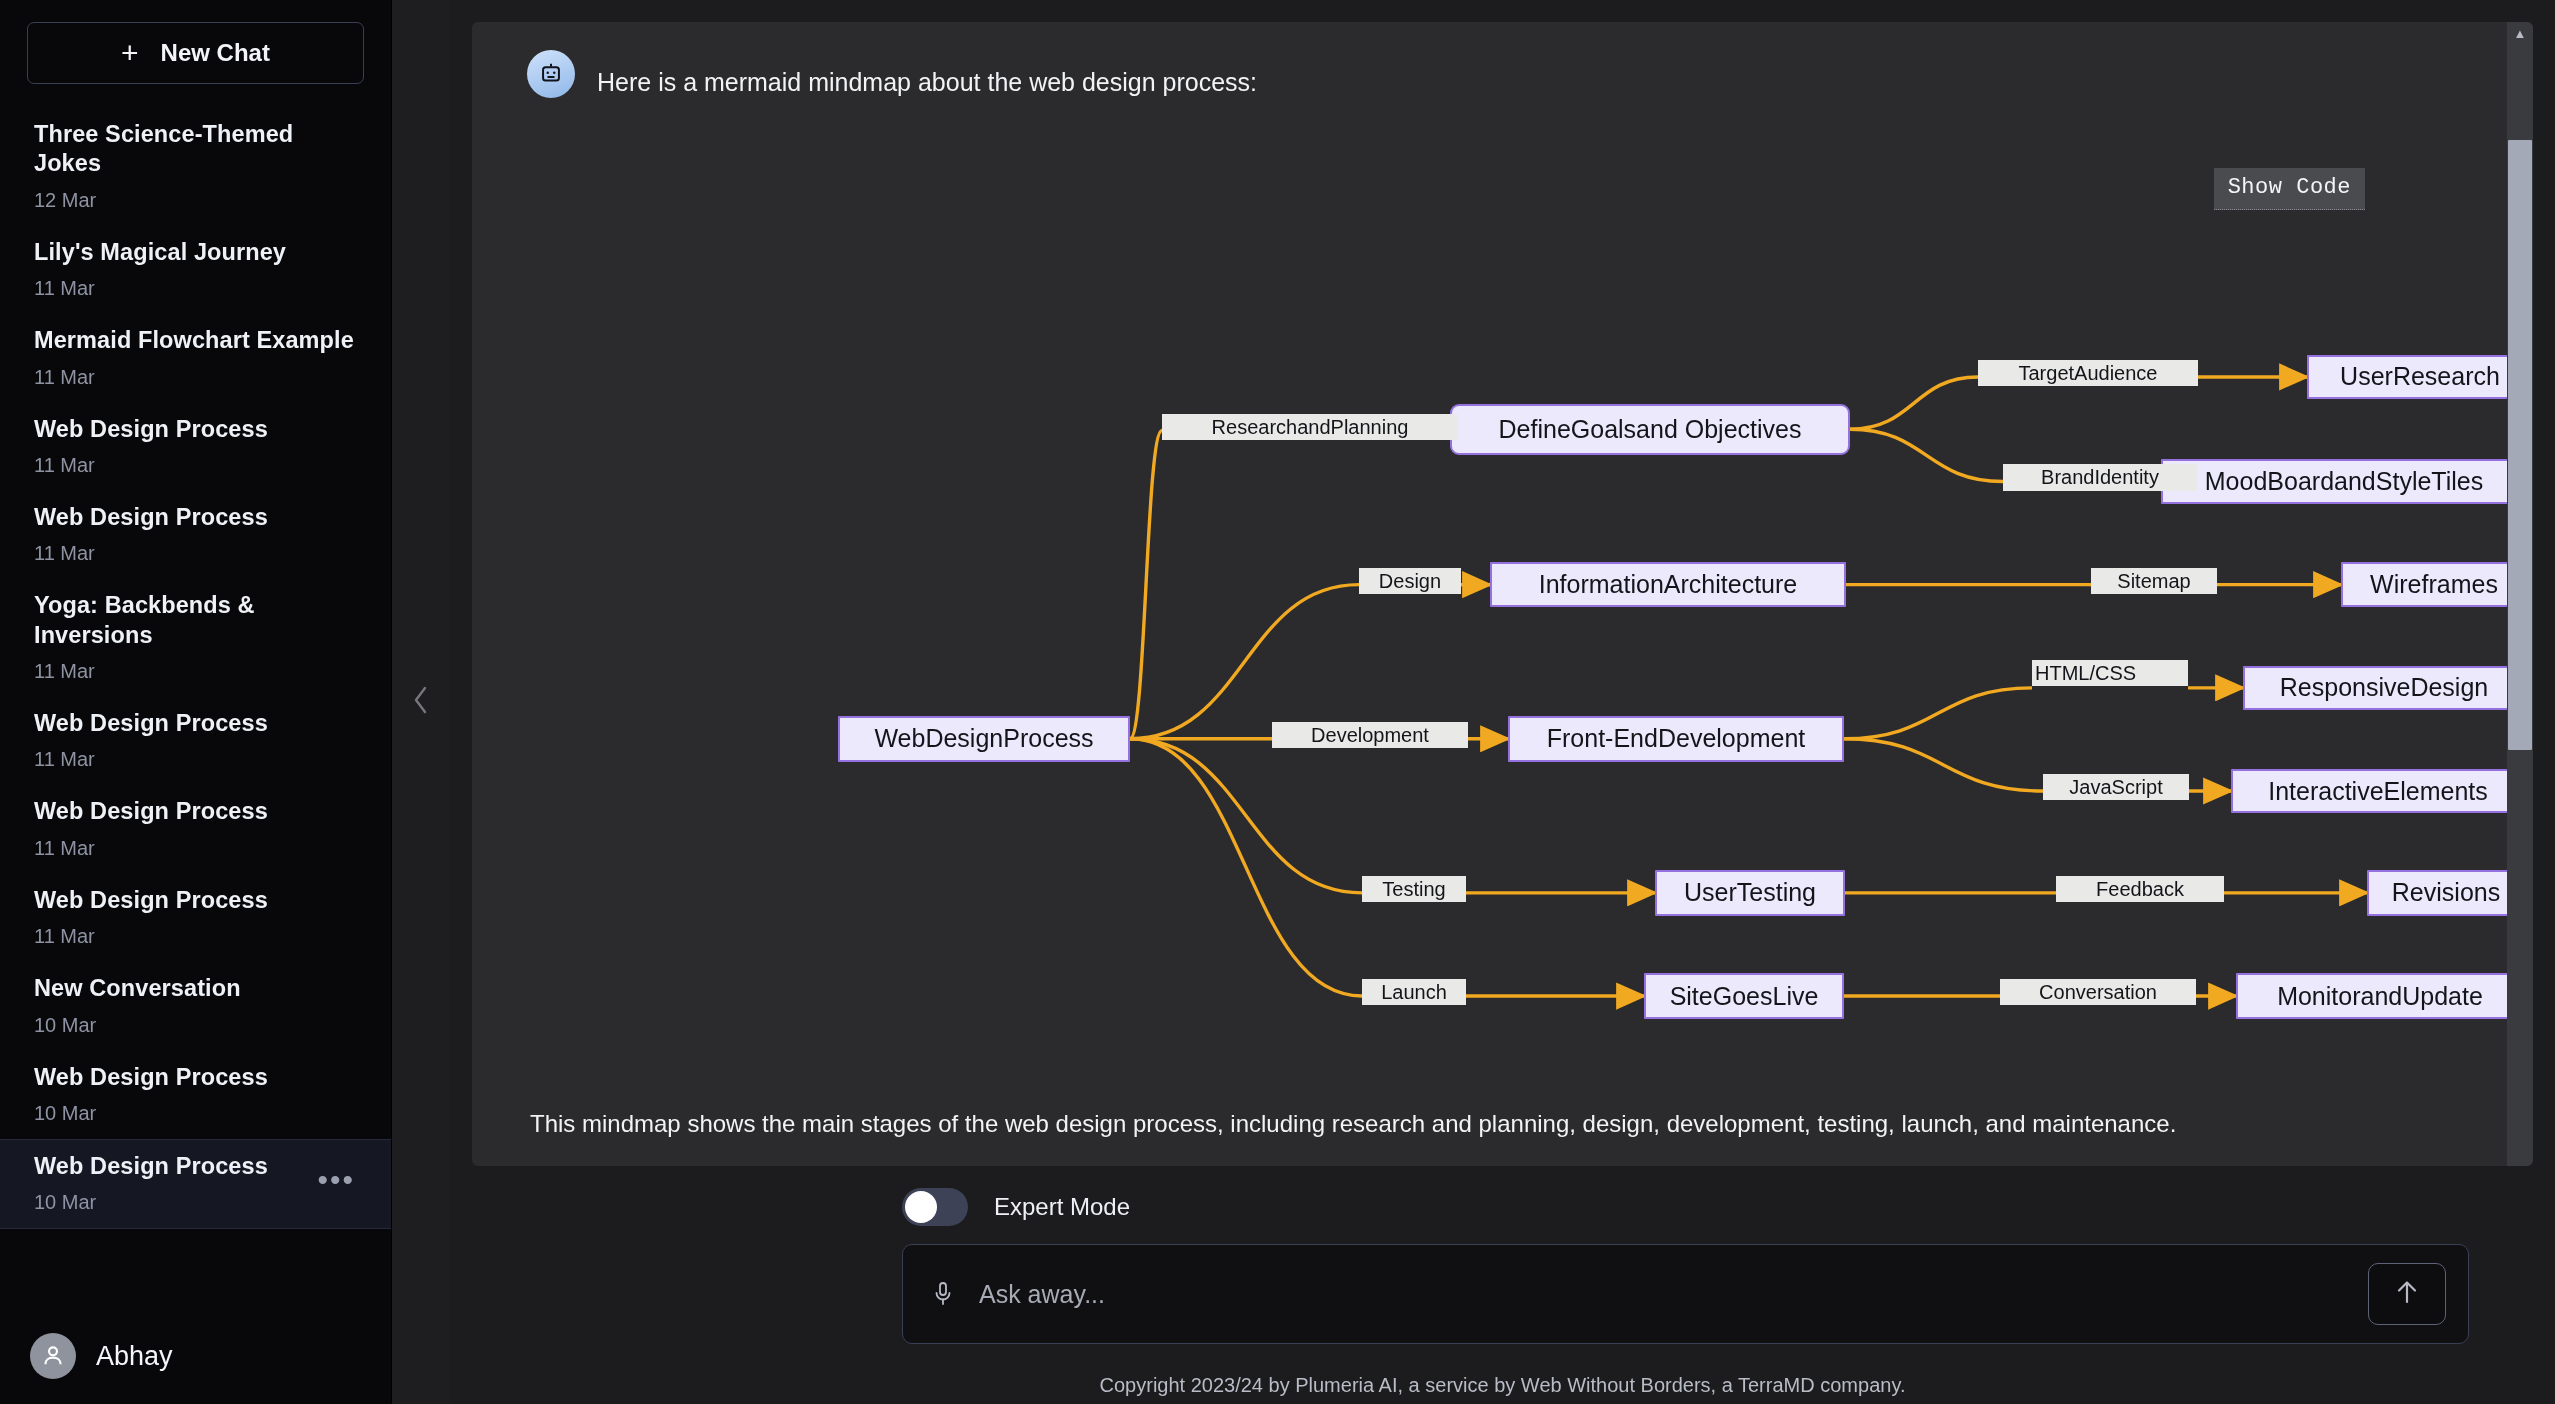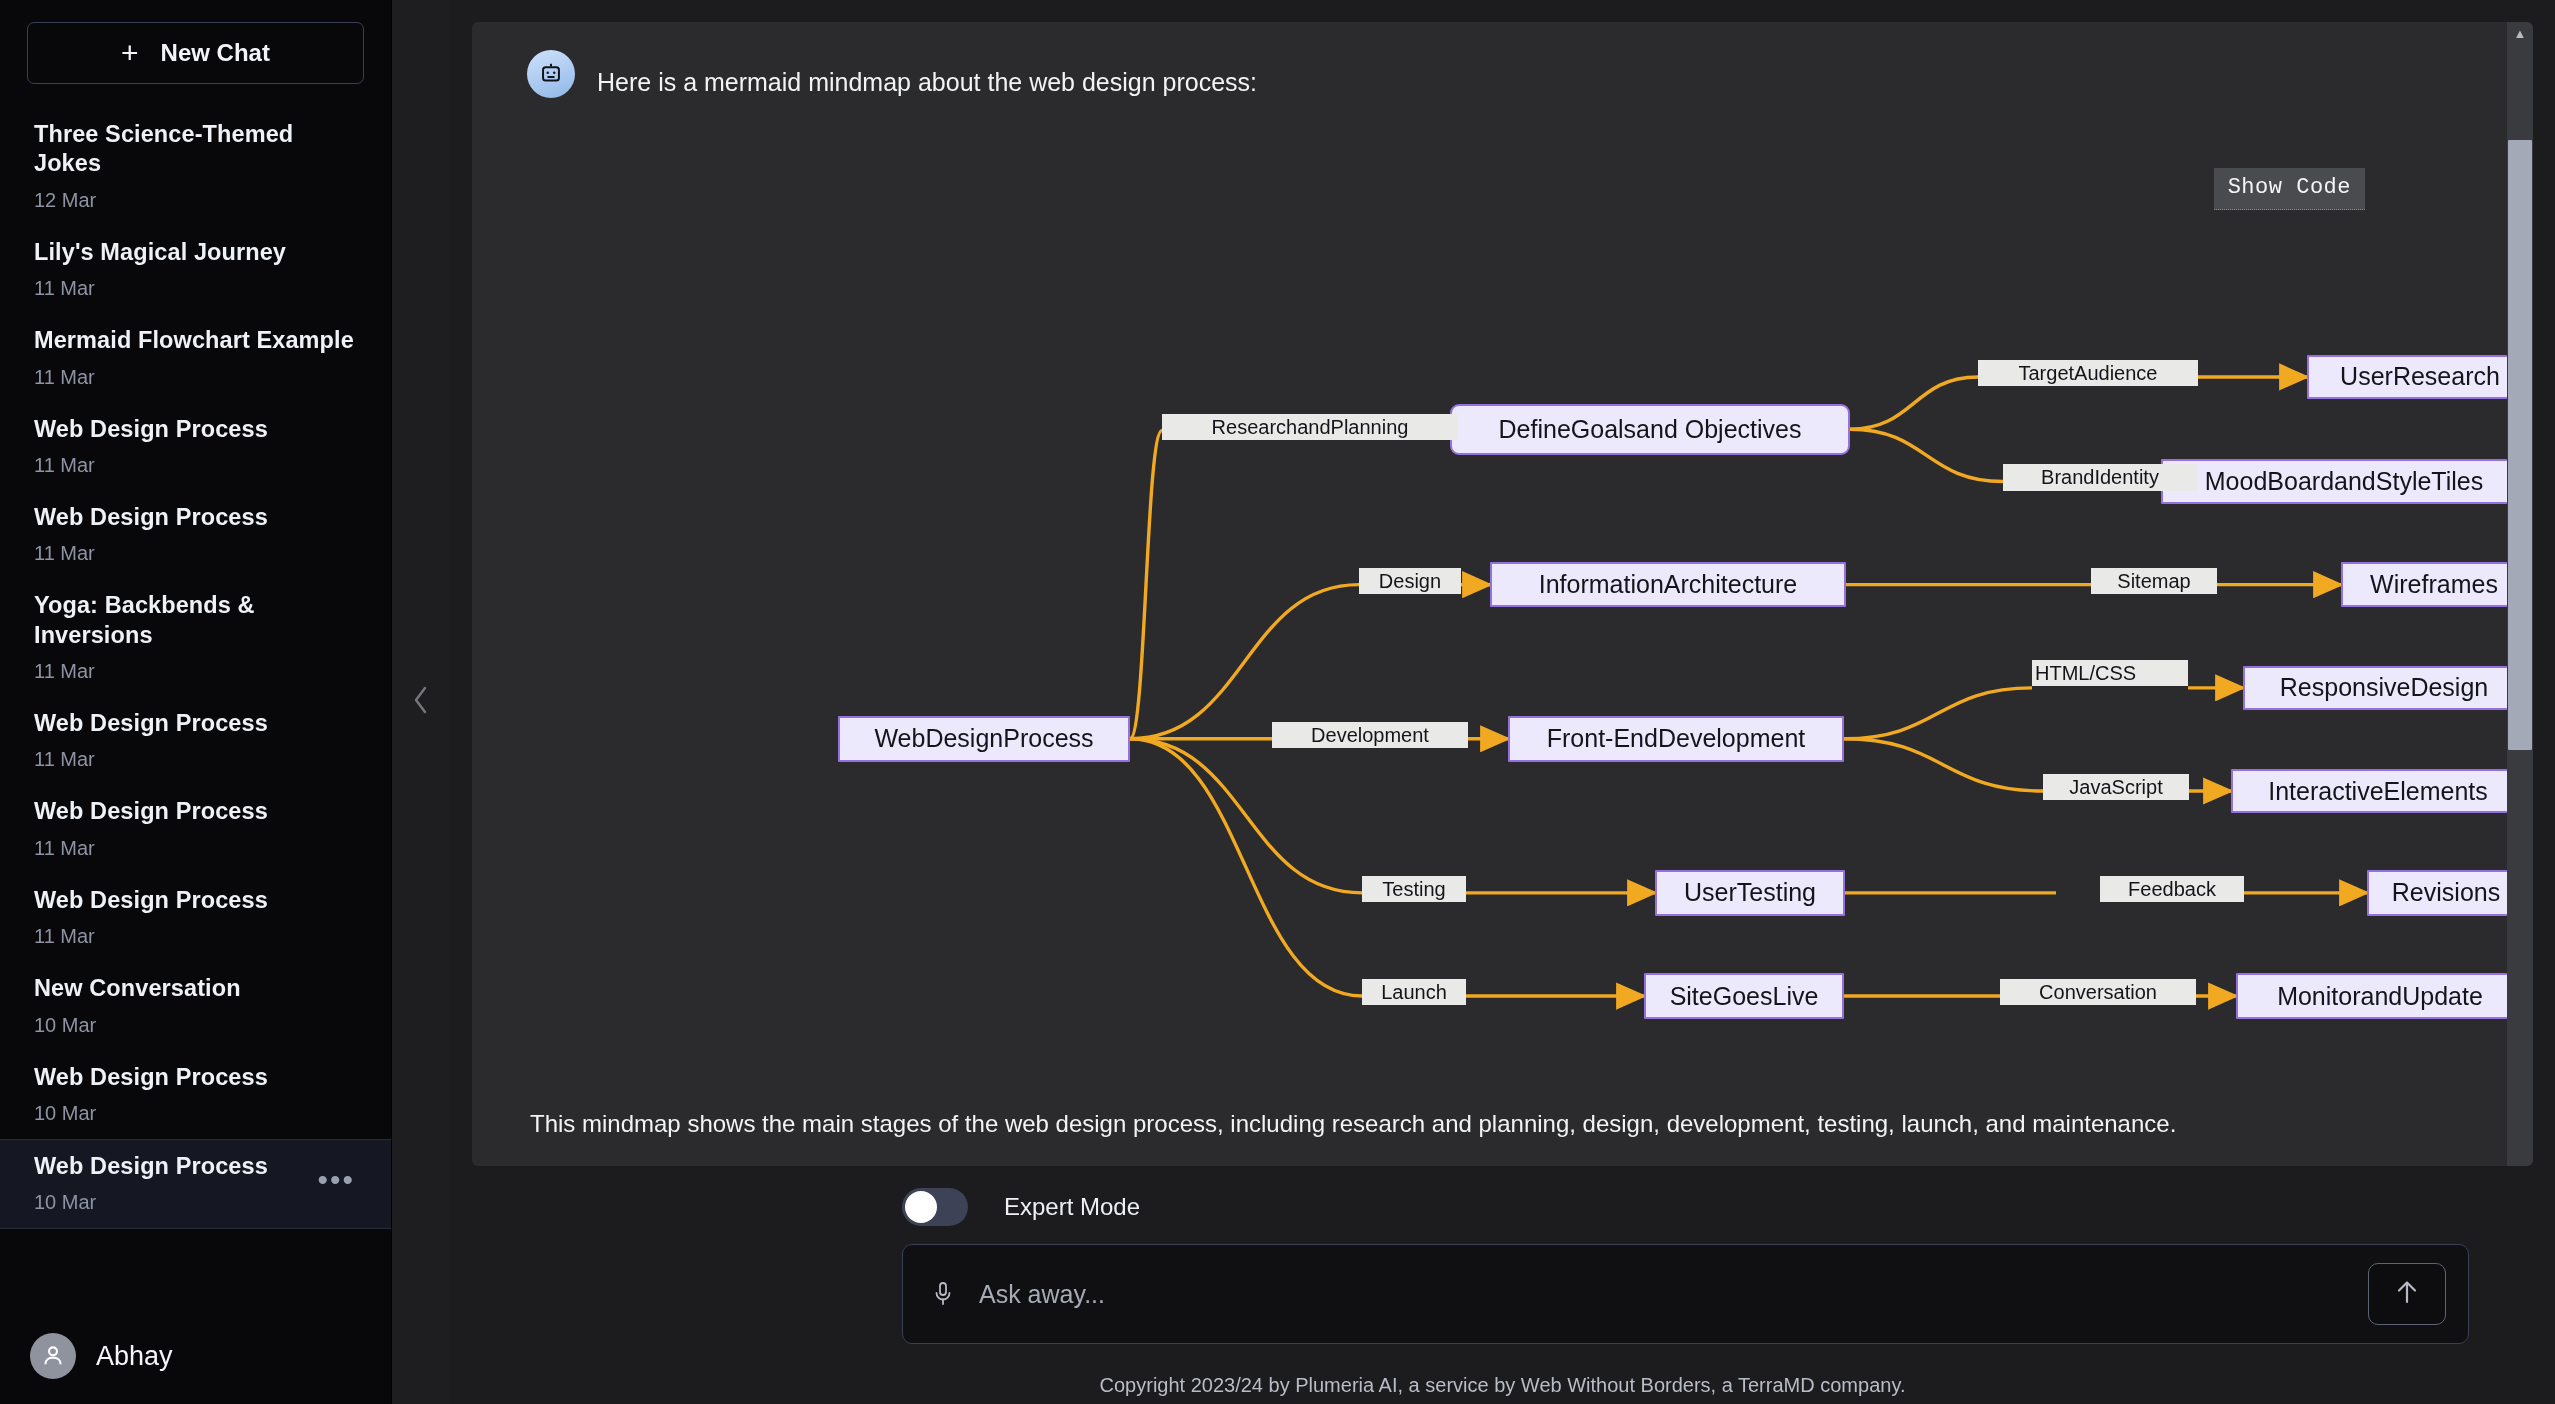--- a/index.html
+++ b/index.html
@@ -161,21 +161,21 @@
   .vscroll .thumb {
     position: absolute;
     left: 1px; width: 24px;
     top: 118px; height: 610px;
     background: #a3a9b6;
     border-radius: 1px;
   }
 
   
   .expert-row {
-    display: flex; align-items: center; gap: 36px;
+    display: flex; align-items: center; gap: 26px;
     padding: 0 16px 0 452px;
     height: 74px;
     margin-top: 4px;
   }
   .toggle {
     width: 66px; height: 38px; border-radius: 19px;
     background: #3e4257;
     position: relative; cursor: pointer;
     flex: 0 0 66px;
   }
@@ -403,21 +403,21 @@
         <div id="mm-labels">
             <div class="mm-label" style="left: 690px; top: 321.56px; width: 296px; text-align: center;">ResearchandPlanning</div>
             <div class="mm-label" style="left: 1506px; top: 267.96px; width: 220px; text-align: center;">TargetAudience</div>
             <div class="mm-label" style="left: 1531px; top: 372.48px; width: 194px; text-align: center;">BrandIdentity</div>
             <div class="mm-label" style="left: 887px; top: 475.66px; width: 102px; text-align: center;">Design</div>
             <div class="mm-label" style="left: 1619px; top: 475.66px; width: 126px; text-align: center;">Sitemap</div>
             <div class="mm-label" style="left: 800px; top: 629.76px; width: 196px; text-align: center;">Development</div>
             <div class="mm-label" style="left: 1560px; top: 568px; width: 156px; text-align: left;">HTML/CSS</div>
             <div class="mm-label" style="left: 1571px; top: 682.02px; width: 146px; text-align: center;">JavaScript</div>
             <div class="mm-label" style="left: 890px; top: 783.86px; width: 104px; text-align: center;">Testing</div>
-            <div class="mm-label" style="left: 1584px; top: 783.86px; width: 144px; text-align: center; margin-left: 44px;">Feedback</div>
+            <div class="mm-label" style="left: 1584px; top: 783.86px; width: 168px; text-align: center;">Feedback</div>
             <div class="mm-label" style="left: 890px; top: 887.04px; width: 104px; text-align: center;">Launch</div>
             <div class="mm-label" style="left: 1528px; top: 887.04px; width: 196px; text-align: center;">Conversation</div>
           </div>
       </div>
 
       <div class="closing-text">This mindmap shows the main stages of the web design process, including research and planning, design, development, testing, launch, and maintenance.</div>
 
       <div class="vscroll">
         <div class="arrow">▲</div>
         <div class="thumb"></div>

